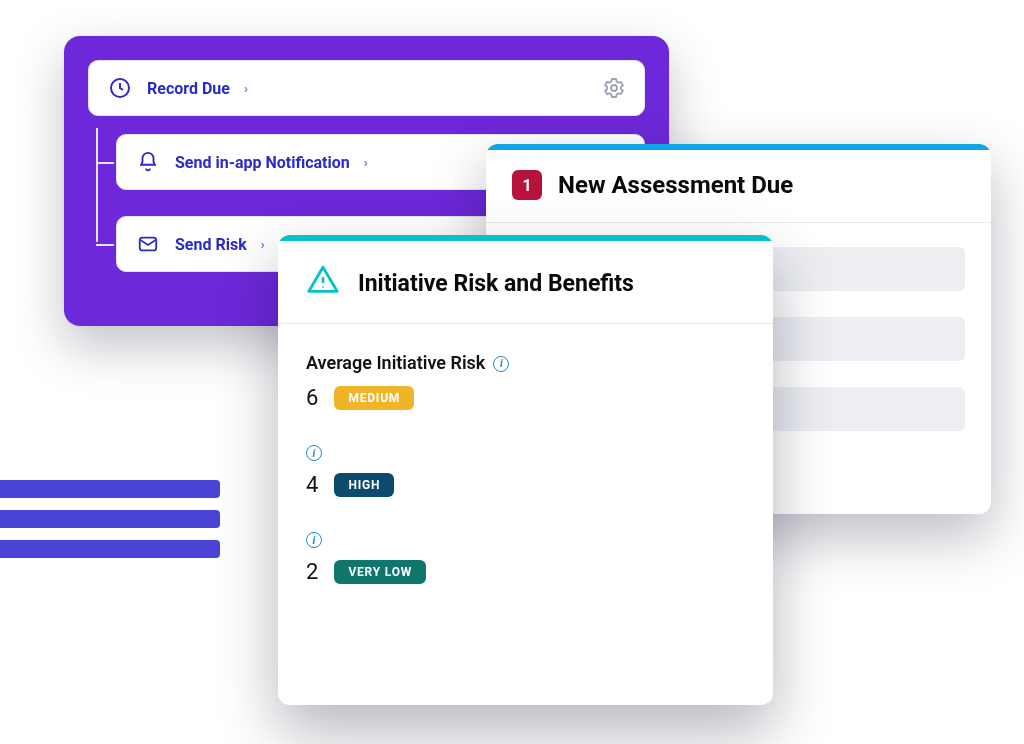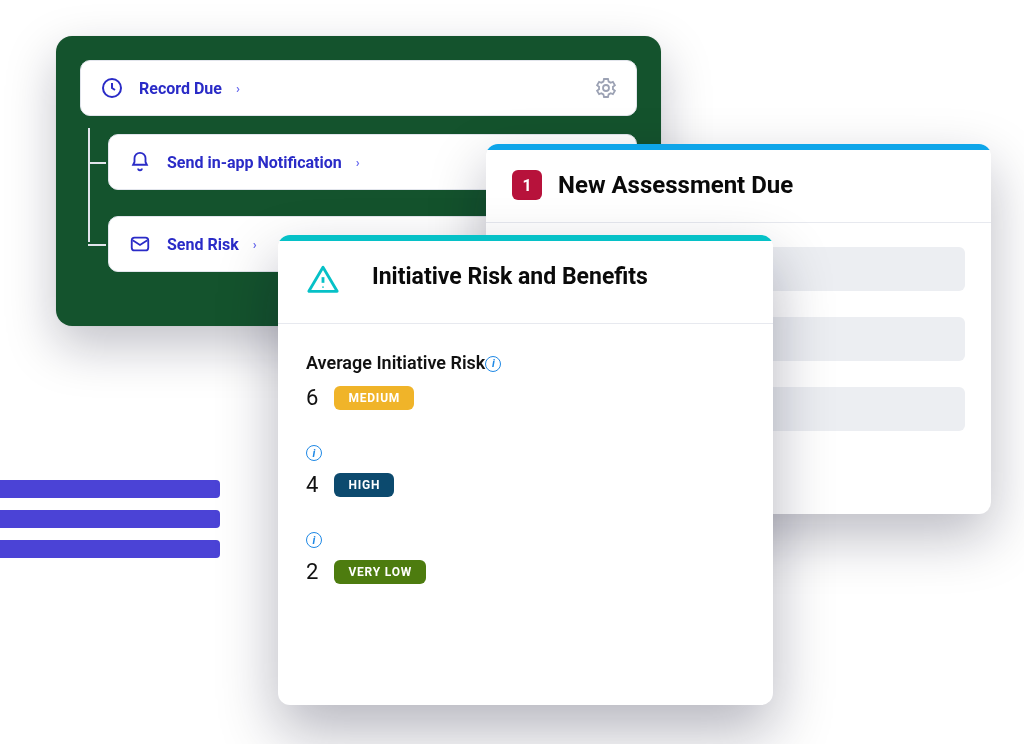--- a/index.html
+++ b/index.html
@@ -5,22 +5,22 @@
   * { box-sizing: border-box; margin: 0; padding: 0; }
   html, body { width: 1024px; height: 744px; font-family: -apple-system, BlinkMacSystemFont, "Segoe UI", Roboto, sans-serif; background: #fff; overflow: hidden; }
   .stage { position: relative; width: 1024px; height: 744px; }
 
   
   .blue-stripes { position: absolute; left: 0; top: 480px; width: 220px; }
   .blue-stripe { height: 18px; background: #4b43d6; margin-bottom: 12px; border-radius: 0 4px 4px 0; }
 
   
   .panel-workflow {
-    position: absolute; left: 56px; top: 36px; width: 605px;
-    background: #14532d; border-radius: 16px; padding: 24px 24px 28px 24px;
+    position: absolute; left: 64px; top: 36px; width: 605px;
+    background: #6d28d9; border-radius: 16px; padding: 24px 24px 28px 24px;
     box-shadow: 0 20px 50px rgba(10,10,40,.25), 0 0 0 1px rgba(0,0,0,.02);
   }
   .wf-row {
     display: flex; align-items: center; gap: 14px;
     border: 1px solid #e2e5ec; border-radius: 10px;
     padding: 14px 18px; background: #fff; position: relative;
   }
   .wf-label { color: #2a2bc7; font-weight: 700; font-size: 16px; display: flex; align-items: center; gap: 10px; }
   .wf-chevron { color: #6a6cf0; font-size: 13px; font-weight: 700; margin-left: 4px; }
   .wf-icon { display: inline-flex; align-items: center; justify-content: center; width: 26px; height: 26px; }
@@ -51,40 +51,40 @@
   .assess-body { padding: 24px 26px; display: flex; flex-direction: column; gap: 26px; }
   .placeholder-bar { height: 44px; background: #eceef2; border-radius: 6px; }
 
   
   .panel-risk {
     position: absolute; left: 278px; top: 235px; width: 495px; min-height: 470px;
     background: #fff; border-radius: 12px; overflow: hidden;
     box-shadow: 0 26px 60px rgba(10,10,40,.30);
   }
   .risk-topbar { height: 6px; background: #06c1c7; }
-  .risk-header { display: flex; align-items: flex-start; gap: 32px; padding: 22px 24px 26px 28px; border-bottom: 1px solid #e7e9ef; }
+  .risk-header { display: flex; align-items: flex-end; gap: 18px; padding: 22px 24px 26px 28px; border-bottom: 1px solid #e7e9ef; }
   .risk-title { font-size: 23px; font-weight: 700; color: #0a0a0a; }
   .risk-body { padding: 28px 28px 20px 28px; }
   .metric { margin-bottom: 34px; }
-  .metric-label { font-size: 18px; font-weight: 600; color: #111; display: flex; align-items: center; }
+  .metric-label { font-size: 18px; font-weight: 600; color: #111; display: flex; align-items: center; gap: 8px; }
   .info-dot {
     width: 16px; height: 16px; border: 1.3px solid #1e88e5; border-radius: 50%;
     display: inline-flex; align-items: center; justify-content: center;
     color: #1e88e5; font-size: 11px; font-weight: 700; font-style: italic;
     position: relative; top: 1px;
   }
   .metric-val-row { display: flex; align-items: center; gap: 16px; margin-top: 12px; }
   .metric-num { font-size: 22px; font-weight: 400; color: #111; }
   .pill {
     display: inline-flex; align-items: center; padding: 5px 14px; border-radius: 6px;
     font-size: 12px; font-weight: 700; letter-spacing: .8px; color: #fff;
   }
   .pill-medium  { background: #f0b429; }
   .pill-high    { background: #0c4a6e; }
-  .pill-verylow { background: #4d7c0f; }
+  .pill-verylow { background: #0f766e; }
 
   
   .stroke-indigo { stroke: #2a2bc7; }
   .stroke-teal   { stroke: #06c1c7; }
   .stroke-grey   { stroke: #9ca2b4; }
   svg { display: block; }
 </style>
 </head>
 <body>
 

